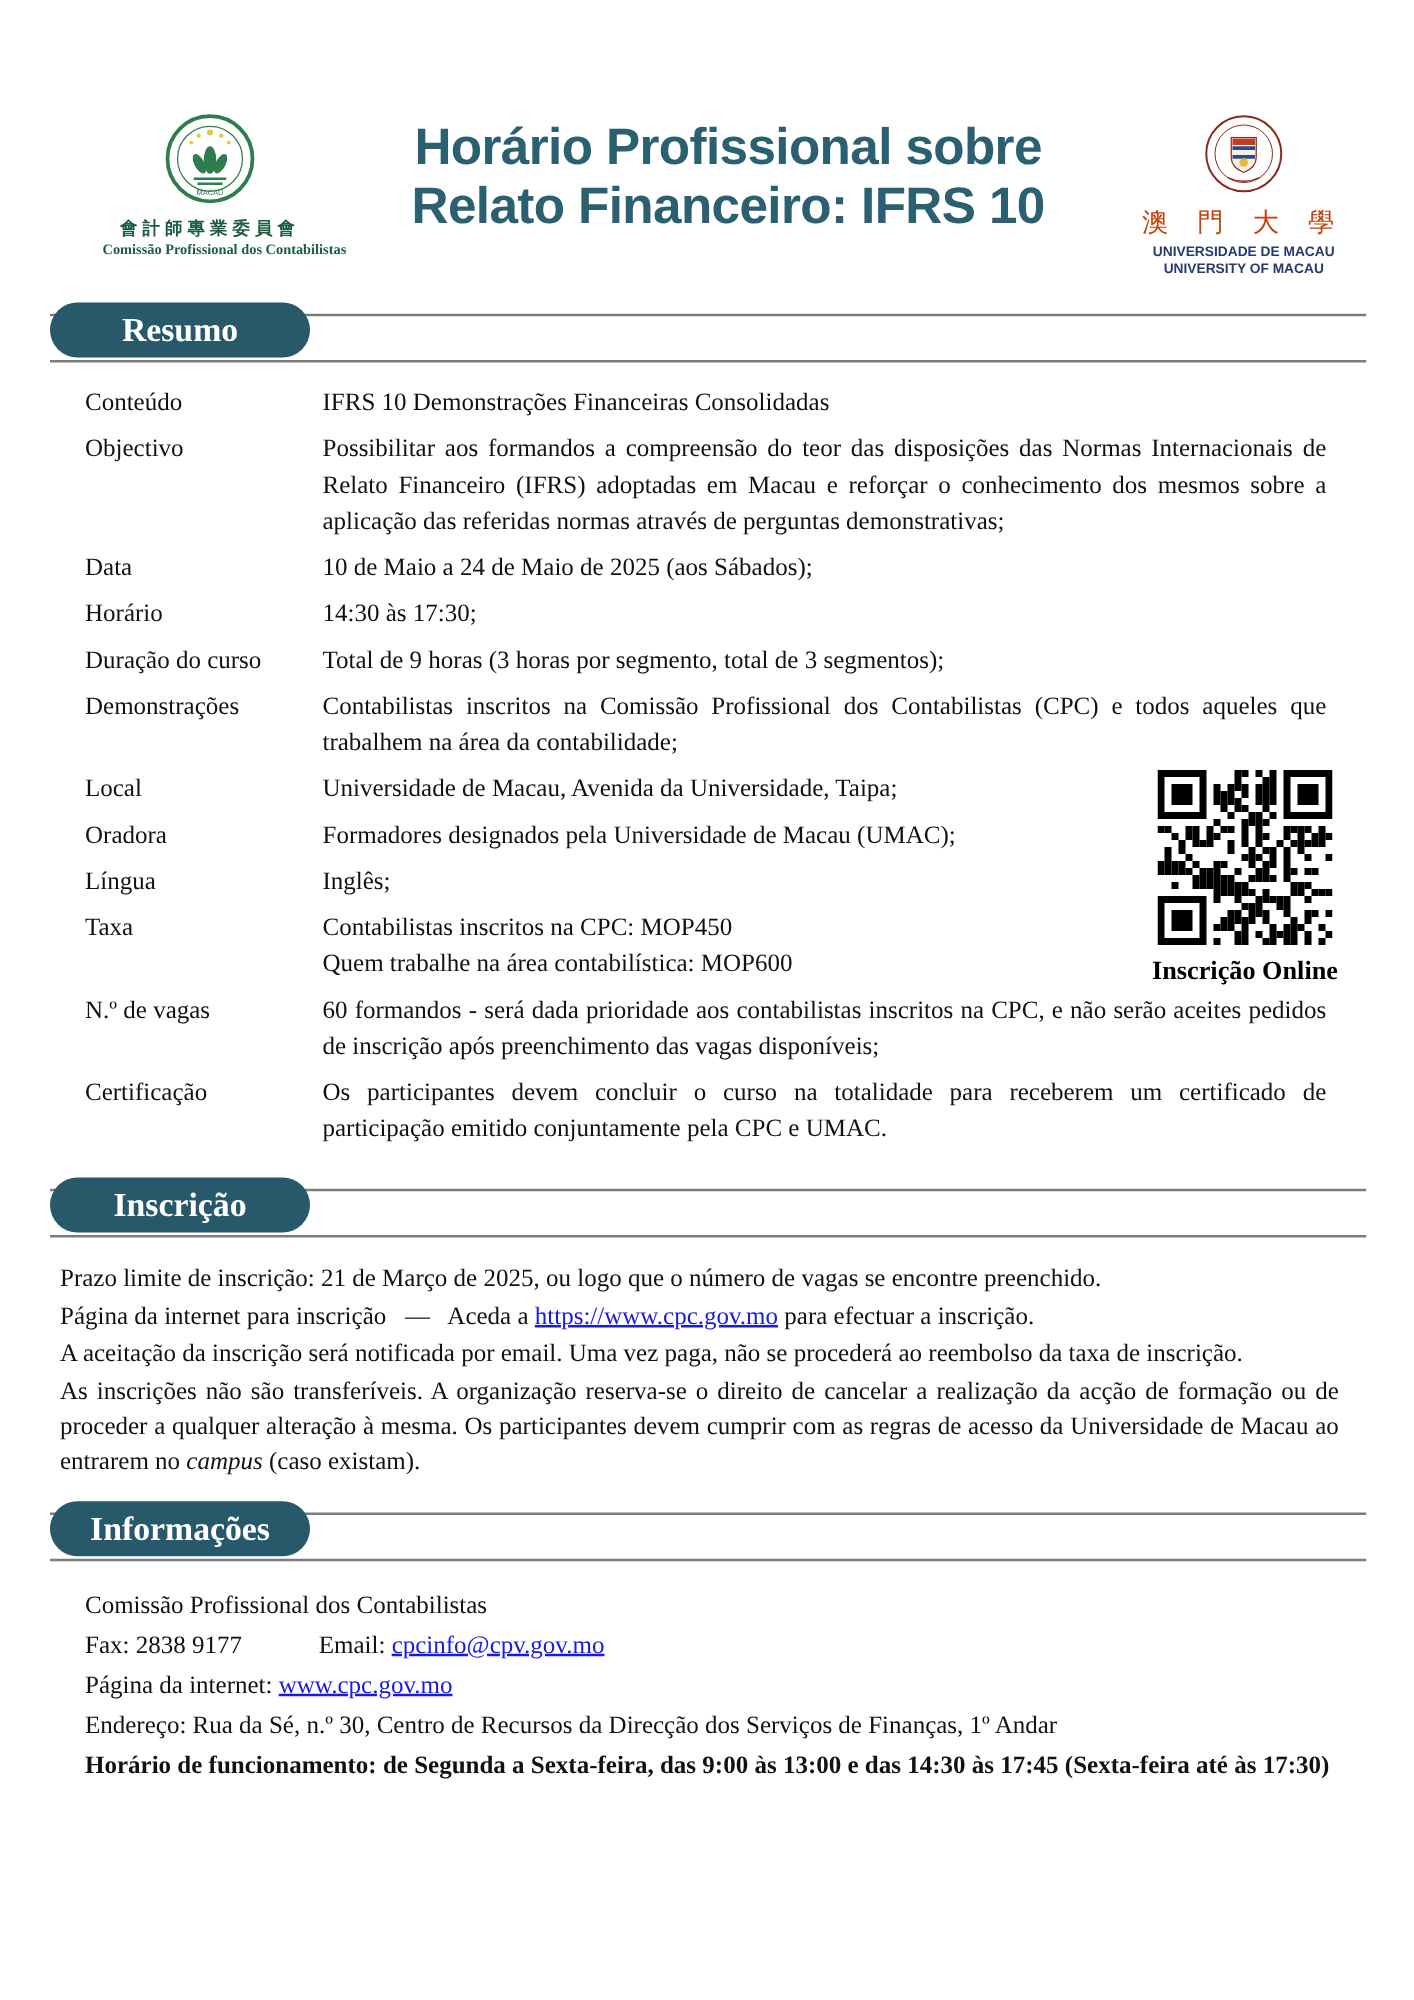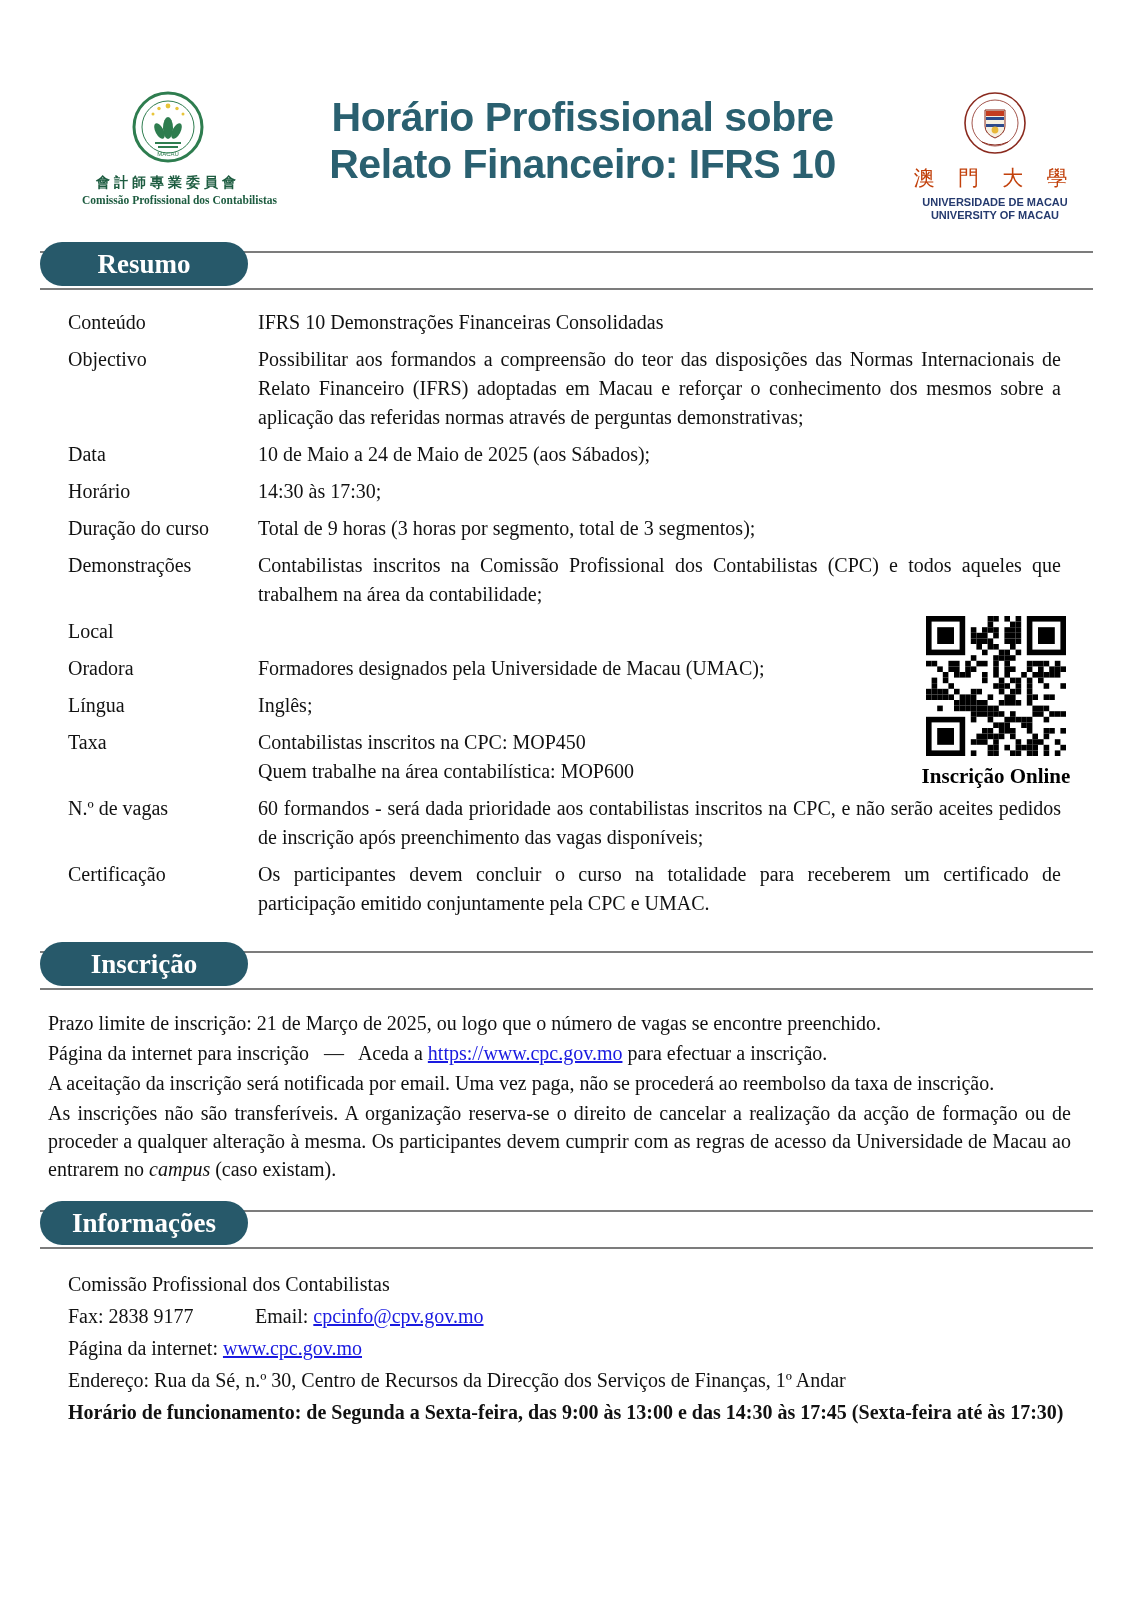--- a/index.html
+++ b/index.html
@@ -142,20 +142,21 @@
     <div class="row-value">Total de 9 horas (3 horas por segmento, total de 3 segmentos);</div>
   </div>
 
   <div class="row">
     <div class="row-label">Demonstrações</div>
     <div class="row-value">Contabilistas inscritos na Comissão Profissional dos Contabilistas (CPC) e todos aqueles que trabalhem na área da contabilidade;</div>
   </div>
 
   <div class="row">
     <div class="row-label">Local</div>
+    <div class="row-value">Universidade de Macau, Avenida da Universidade, Taipa;</div>
   </div>
 
   <div class="row">
     <div class="row-label">Oradora</div>
     <div class="row-value">Formadores designados pela Universidade de Macau (UMAC);</div>
   </div>
 
   <div class="row">
     <div class="row-label">Língua</div>
     <div class="row-value">Inglês;</div>

